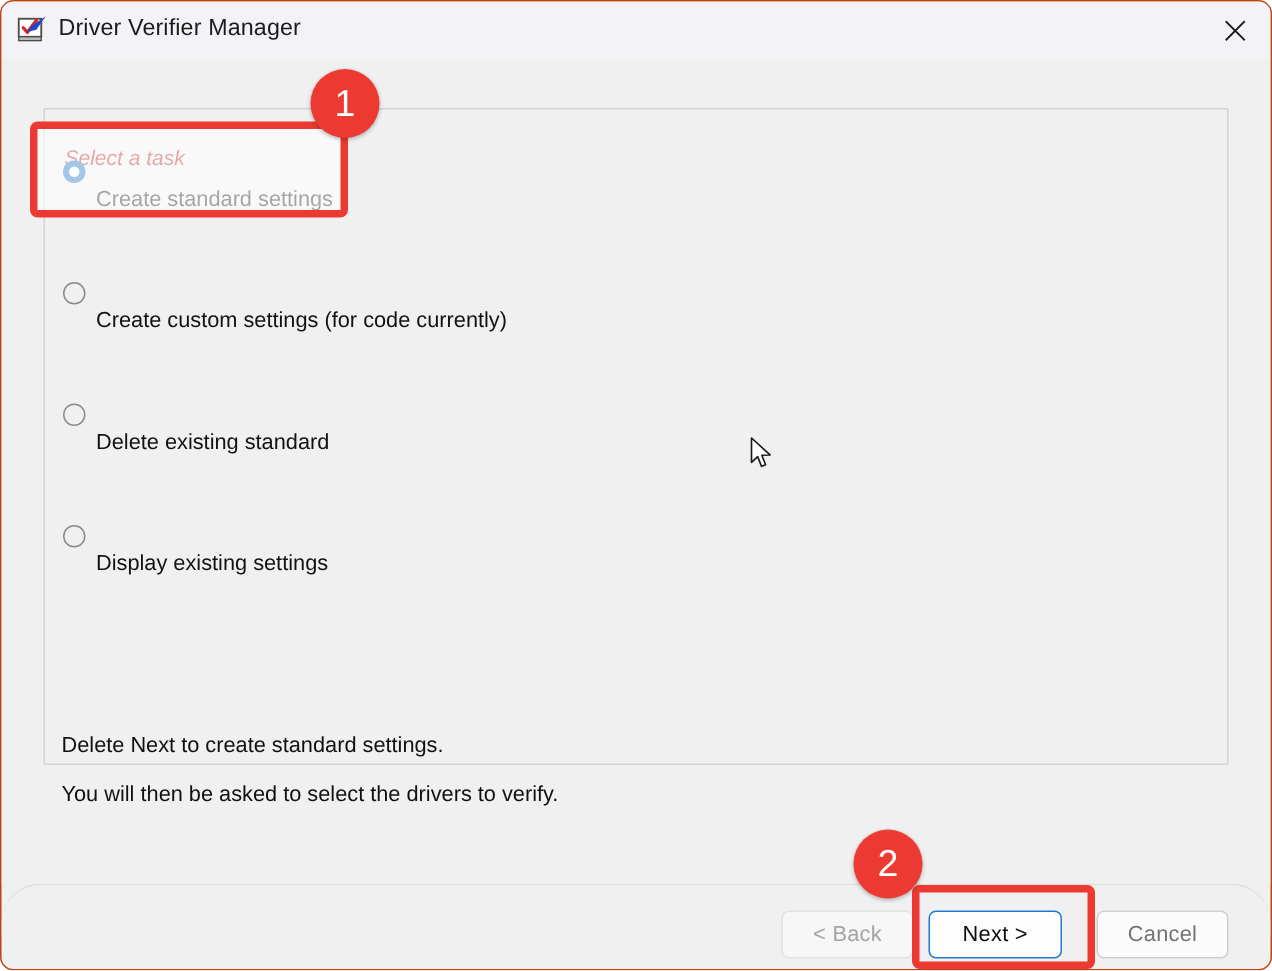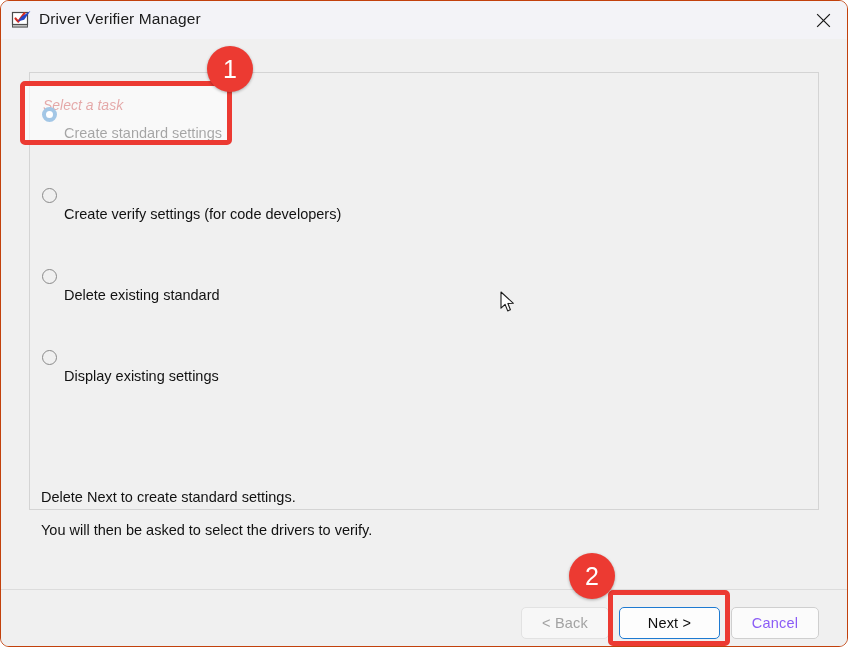--- a/index.html
+++ b/index.html
@@ -135,32 +135,33 @@
 
   
   .buttonbar {
     position: absolute;
     left: 0;
     top: 588px;
     width: 100%;
     height: 58px;
     background: #f0f0f0;
     border-top: 1px solid #dcdcdc;
+    border-radius: 26px;
   }
   .btn {
     position: absolute;
     top: 17px;
     height: 32px;
     box-sizing: border-box;
     border-radius: 5px;
     border: 1px solid #cfcfcf;
     background: #fbfbfb;
     font-family: "Liberation Sans", sans-serif;
     font-size: 14.5px;
-    color: #8b5cf6;
+    color: #737373;
     display: flex;
     align-items: center;
     justify-content: center;
     padding: 0;
     letter-spacing: 0.2px;
   }
   .btn.disabled {
     color: #a3a3a3;
     background: #f7f7f7;
     border-color: #e2e2e2;
@@ -230,42 +231,42 @@
       <div class="groupbox"></div>
       <div class="group-label">Select a task</div>
 
       <div class="radio-row" style="top:65px;">
         <span class="radio-mark checked"></span>
         <span class="radio-label">Create standard settings</span>
       </div>
 
       <div class="radio-row" style="top:146px;">
         <span class="radio-mark"></span>
-        <span class="radio-label">Create verify settings (for code developers)</span>
+        <span class="radio-label">Create custom settings (for code currently)</span>
       </div>
 
       <div class="radio-row" style="top:227px;">
         <span class="radio-mark"></span>
         <span class="radio-label">Delete existing standard</span>
       </div>
 
       <div class="radio-row" style="top:308px;">
         <span class="radio-mark"></span>
         <span class="radio-label">Display existing settings</span>
       </div>
 
 
       <div class="footer-text" style="top:450px;">Delete Next to create standard settings.</div>
       <div class="footer-text" style="top:483px;">You will then be asked to select the drivers to verify.</div>
 
     </div>
 
     <div class="buttonbar">
       <div class="btn disabled" style="left:520px; width:88px;">&lt; Back</div>
-      <div class="btn primary-outline" style="left:618px; width:101px;">Next &gt;</div>
+      <div class="btn primary-outline" style="left:618px; width:89px;">Next &gt;</div>
       <div class="btn" style="left:730px; width:88px;">Cancel</div>
     </div>
 
   </div>
 
   <div class="anno-rect filled" style="left:20px; top:81px; width:212px; height:64px;"></div>
   <div class="anno-badge" style="left:207px; top:46px; width:46px; height:46px; font-size:25px;">1</div>
 
   <div class="anno-rect" style="left:608px; top:590px; width:122px; height:56px;"></div>
   <div class="anno-badge" style="left:569px; top:553px; width:46px; height:46px; font-size:25px;">2</div>

